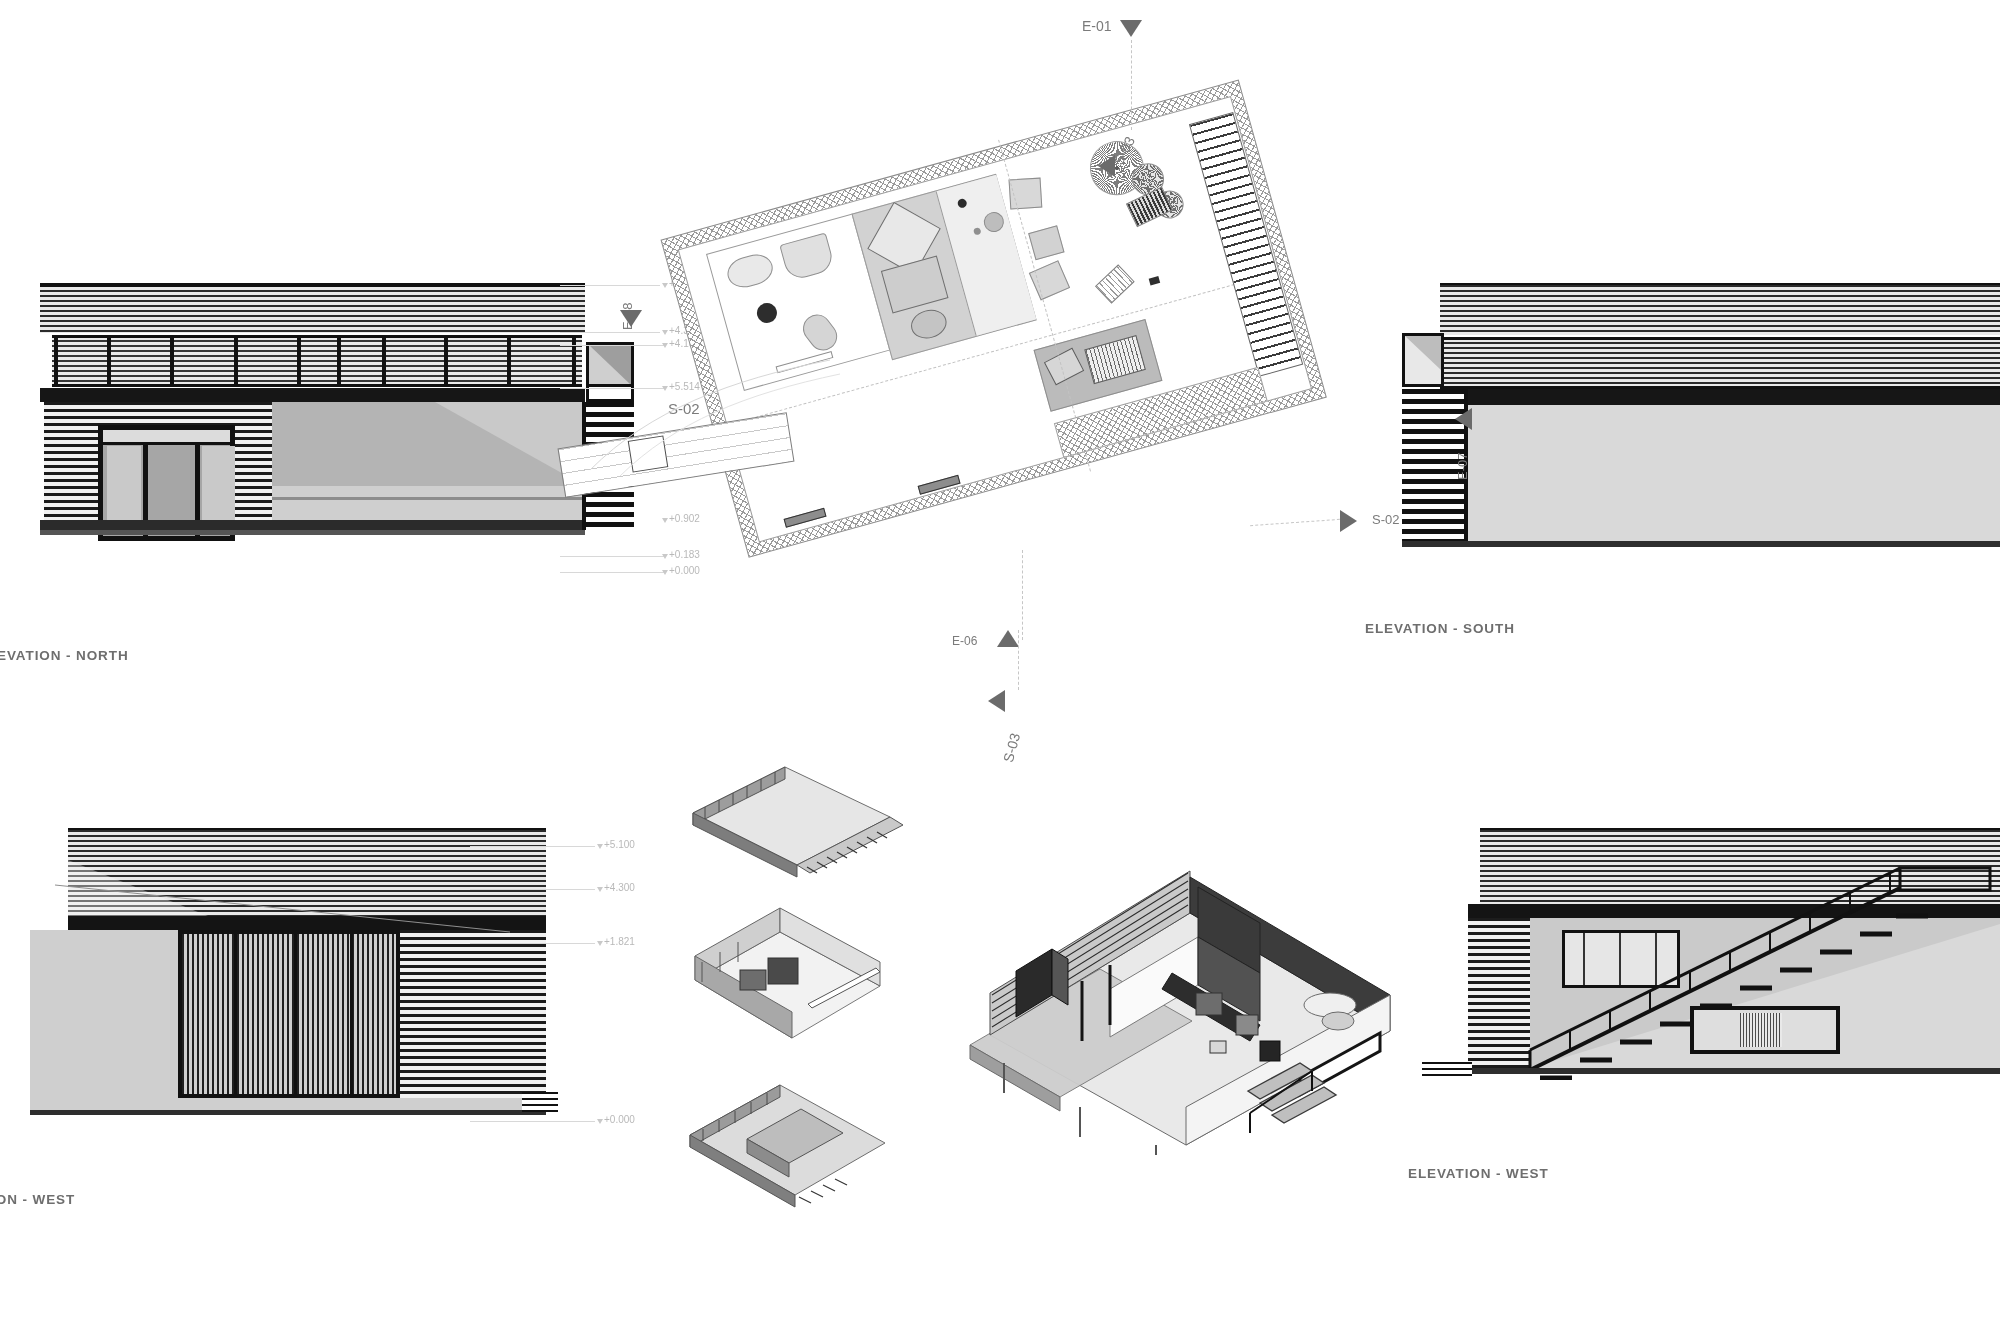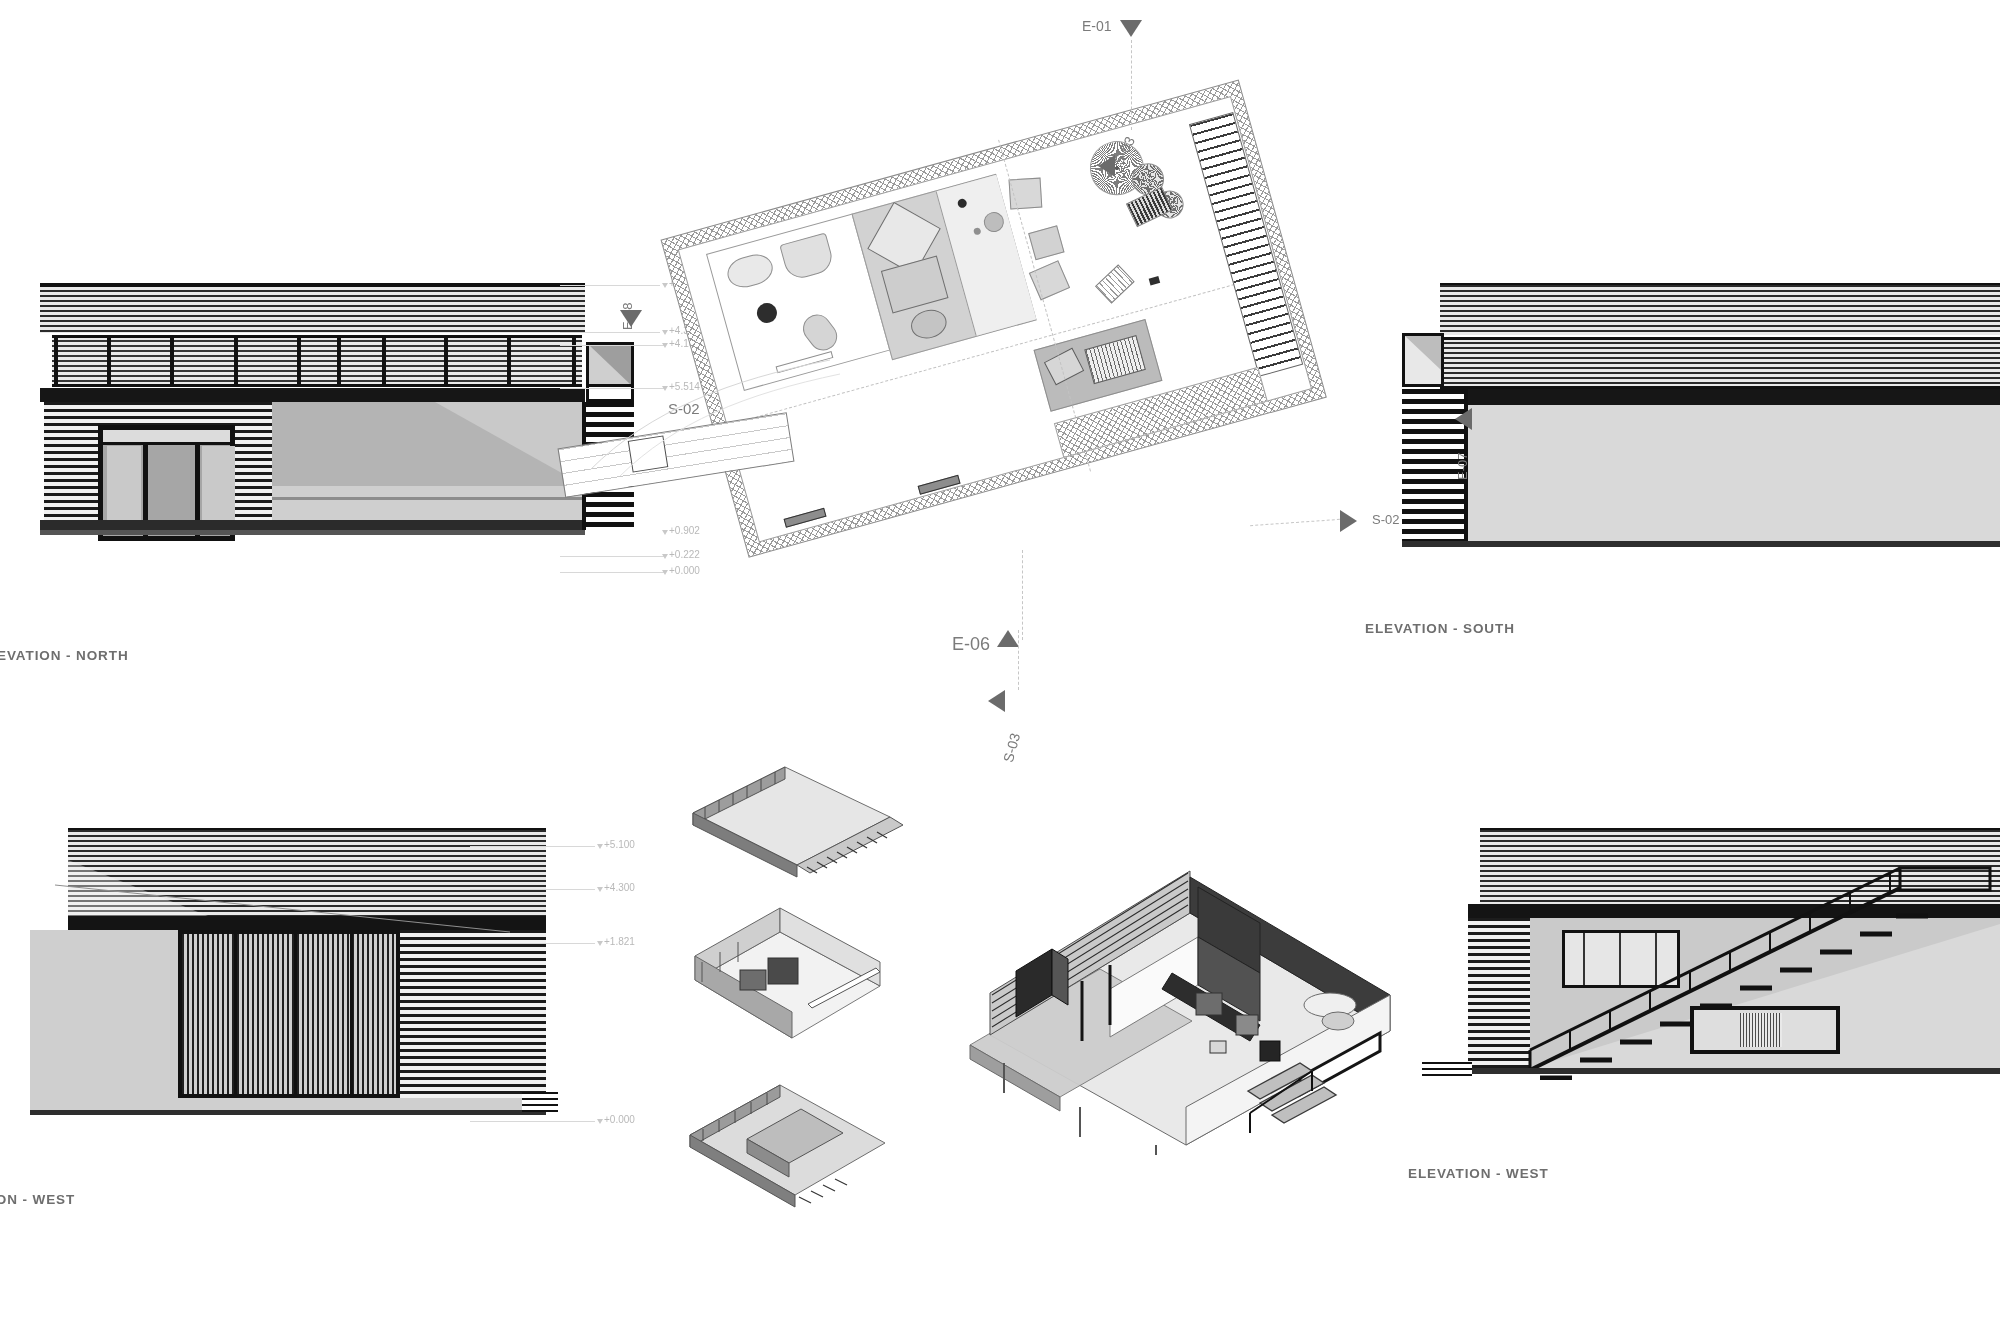--- a/index.html
+++ b/index.html
@@ -128,24 +128,24 @@
 
     <div class="lvline" style="left:560px;top:332px;width:100px;"></div>
     <div class="lvl" style="left:662px;top:325px;"><span class="tri"></span><span>+4.300</span></div>
 
     <div class="lvline" style="left:560px;top:345px;width:105px;"></div>
     <div class="lvl" style="left:662px;top:338px;"><span class="tri"></span><span>+4.100</span></div>
 
     <div class="lvline" style="left:560px;top:388px;width:105px;"></div>
     <div class="lvl" style="left:662px;top:381px;"><span class="tri"></span><span>+5.514</span></div>
 
-    <div class="lvl" style="left:662px;top:525px;"><span class="tri"></span><span>+0.902</span></div>
+    <div class="lvl" style="left:662px;top:513px;"><span class="tri"></span><span>+0.902</span></div>
 
     <div class="lvline" style="left:560px;top:556px;width:105px;"></div>
-    <div class="lvl" style="left:662px;top:549px;"><span class="tri"></span><span>+0.222</span></div>
+    <div class="lvl" style="left:662px;top:549px;"><span class="tri"></span><span>+0.183</span></div>
 
     <div class="lvline" style="left:560px;top:572px;width:105px;"></div>
     <div class="lvl" style="left:662px;top:565px;"><span class="tri"></span><span>+0.000</span></div>
 
     <div class="secmk" style="left:620px;top:330px;transform:rotate(-90deg);transform-origin:0 0;font-size:13px;">E-08</div>
     <div class="abs tri-d" style="left:620px;top:310px;"></div>
 
     <div class="secmk" style="left:668px;top:400px;">S-02</div>
     <div class="abs tri-r" style="left:712px;top:402px;"></div>
     <div class="dash" style="left:730px;top:412px;width:60px;transform:rotate(5deg);"></div>
@@ -265,21 +265,21 @@
   </div>
 
   <div class="abs">
     <div class="secmk" style="left:1082px;top:18px;font-size:14px;">E-01</div>
     <div class="abs tri-d" style="left:1120px;top:20px;"></div>
     <div class="dash" style="left:1131px;top:40px;width:1px;height:90px;border-top:0;border-left:1px dashed #c6c6c6;"></div>
 
     <div class="secmk" style="left:1110px;top:160px;transform:rotate(-62deg);transform-origin:0 0;font-size:14px;">S-03</div>
     <div class="abs tri-l" style="left:1098px;top:155px;"></div>
 
-    <div class="secmk" style="left:952px;top:634px;font-size:18px;">E-06</div>
+    <div class="secmk" style="left:952px;top:634px;font-size:12px;">E-06</div>
     <div class="abs tri-u" style="left:997px;top:630px;"></div>
     <div class="dash" style="left:1022px;top:550px;width:1px;height:90px;border-top:0;border-left:1px dashed #c6c6c6;"></div>
 
     <div class="secmk" style="left:1000px;top:760px;transform:rotate(-75deg);transform-origin:0 0;font-size:14px;">S-03</div>
     <div class="abs tri-l" style="left:988px;top:690px;"></div>
     <div class="dash" style="left:1018px;top:630px;width:1px;height:60px;border-top:0;border-left:1px dashed #c6c6c6;"></div>
   </div>
 
   <div class="abs" id="ele-west">
     <div class="sub" style="left:38px;top:-2px;width:478px;height:4px;background:#111;"></div>

